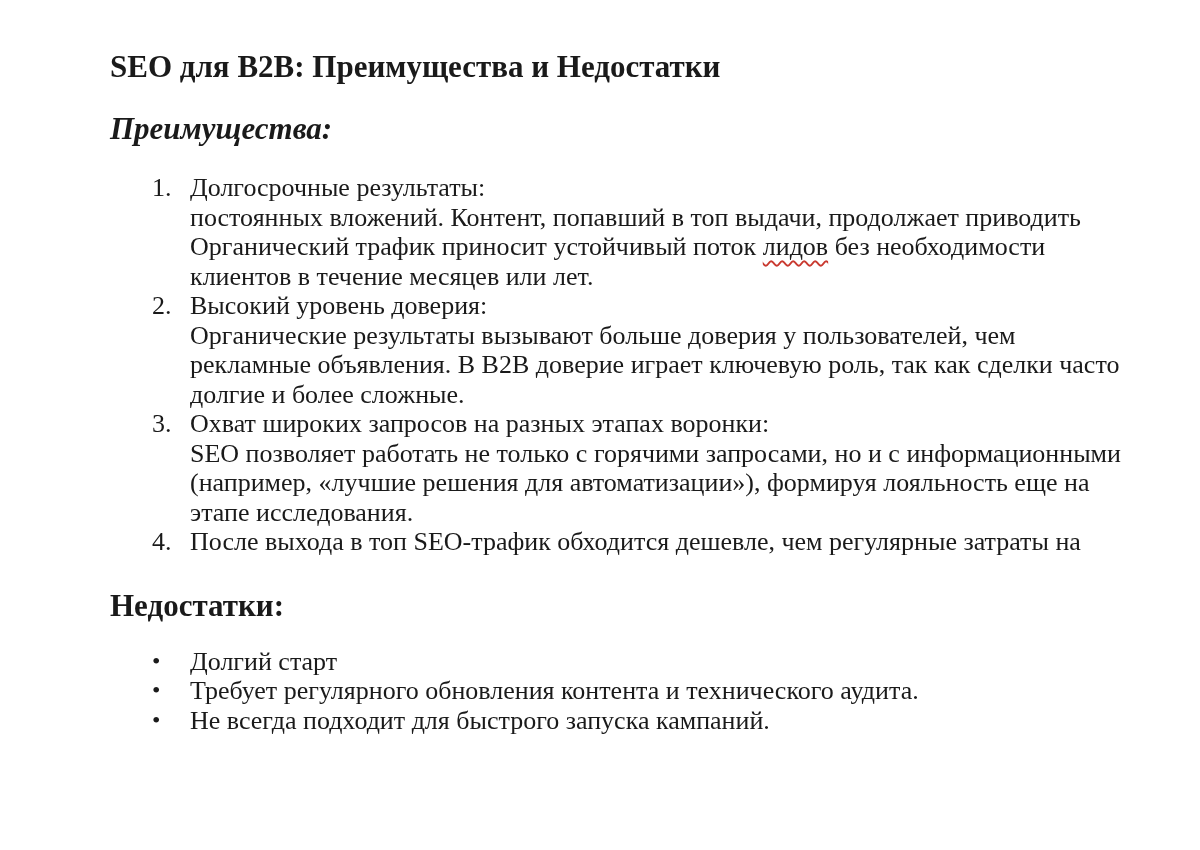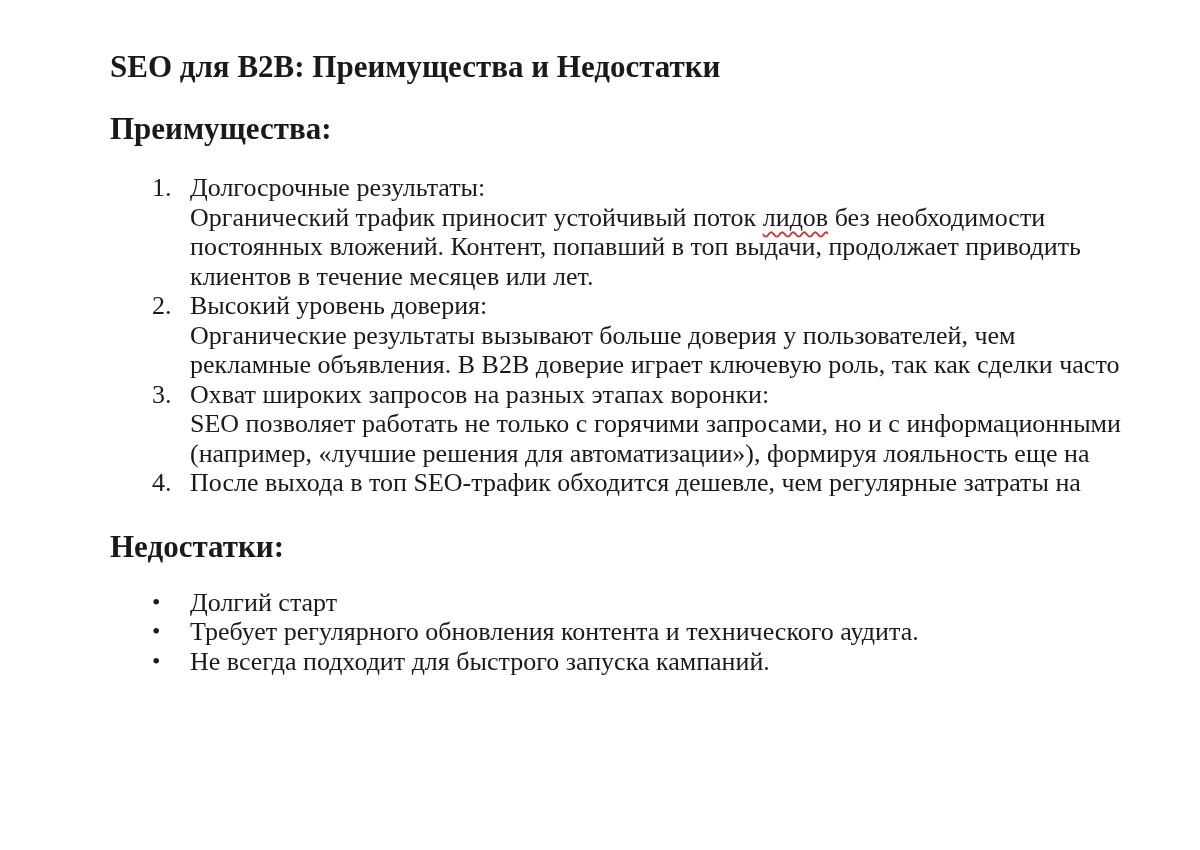--- a/index.html
+++ b/index.html
@@ -23,21 +23,21 @@
     font-weight: bold;
     white-space: nowrap;
   }
   .section-heading {
     margin: 0;
     font-size: 31px;
     line-height: 36px;
     font-weight: bold;
     white-space: nowrap;
   }
-  .section-heading.adv { margin-top: 26px; }
+  .section-heading.adv { margin-top: 26px; font-style: italic; }
   .section-heading.dis { margin-top: 31px; }
   .list { margin: 0; padding: 0; list-style: none; }
   .num-list { margin-top: 26px; }
   .bullet-list { margin-top: 23px; }
   .list-item { display: flex; align-items: flex-start; }
   .marker {
     flex: 0 0 80px;
     width: 80px;
     box-sizing: border-box;
     padding-left: 42px;
@@ -68,41 +68,43 @@
   <h1 class="doc-title">SEO для B2B: Преимущества и Недостатки</h1>
 
   <h2 class="section-heading adv">Преимущества:</h2>
 
   <ol class="list num-list">
 
     <li class="list-item">
       <span class="marker">1.</span>
       <div class="item-content">
         <span class="item-title">Долгосрочные результаты:</span>
+        <div class="line">постоянных вложений. Контент, попавший в топ выдачи, продолжает приводить</div>
         <div class="line"><span>Органический трафик приносит устойчивый поток </span><span class="misspell">лидов</span><span> без необходимости</span></div>
-        <div class="line">постоянных вложений. Контент, попавший в топ выдачи, продолжает приводить</div>
         <div class="line">клиентов в течение месяцев или лет.</div>
       </div>
     </li>
 
     <li class="list-item">
       <span class="marker">2.</span>
       <div class="item-content">
         <span class="item-title">Высокий уровень доверия:</span>
         <div class="line">Органические результаты вызывают больше доверия у пользователей, чем</div>
         <div class="line">рекламные объявления. В B2B доверие играет ключевую роль, так как сделки часто</div>
+        <div class="line">долгие и более сложные.</div>
       </div>
     </li>
 
     <li class="list-item">
       <span class="marker">3.</span>
       <div class="item-content">
         <span class="item-title">Охват широких запросов на разных этапах воронки:</span>
         <div class="line">SEO позволяет работать не только с горячими запросами, но и с информационными</div>
         <div class="line">(например, «лучшие решения для автоматизации»), формируя лояльность еще на</div>
+        <div class="line">этапе исследования.</div>
       </div>
     </li>
 
     <li class="list-item">
       <span class="marker">4.</span>
       <div class="item-content">
         <div class="line">После выхода в топ SEO-трафик обходится дешевле, чем регулярные затраты на</div>
       </div>
     </li>
 

